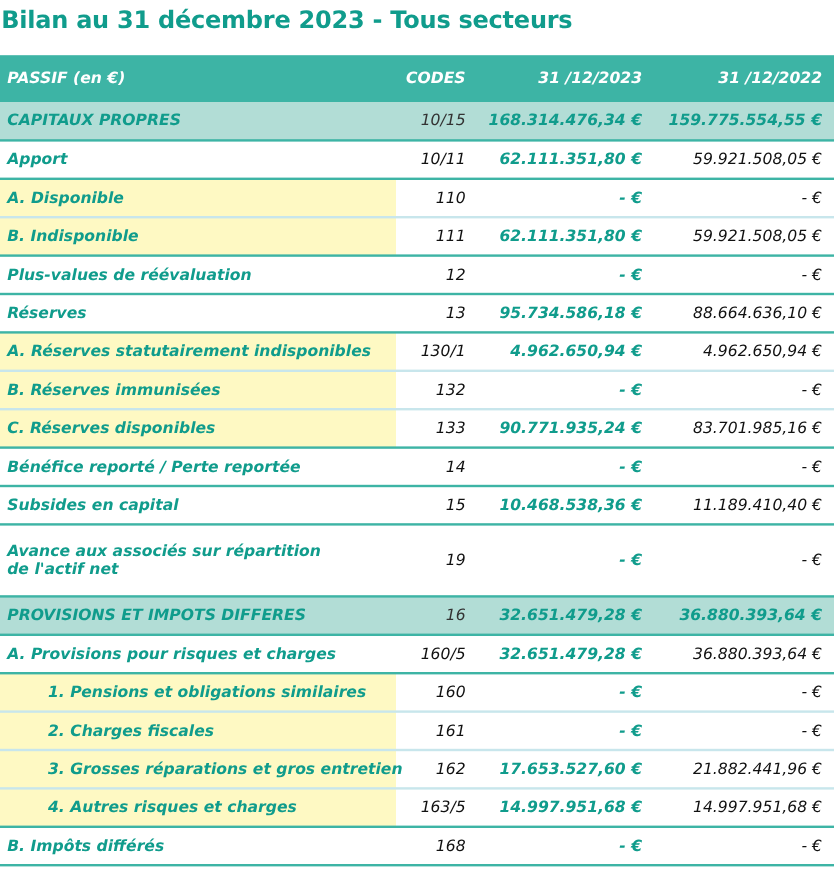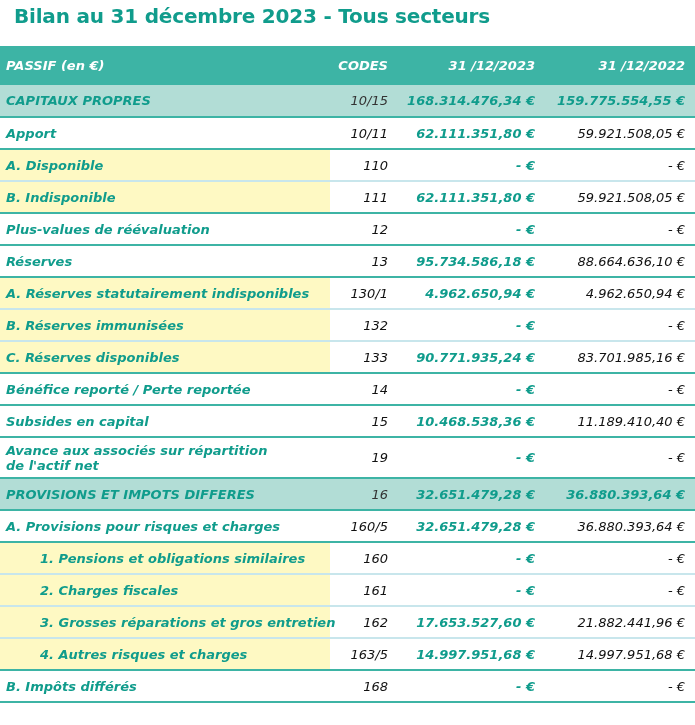--- a/index.html
+++ b/index.html
@@ -1,38 +1,38 @@
 <!DOCTYPE html>
 <html><head>
 <meta charset="utf-8">
 <style>
   * { box-sizing: border-box; margin: 0; padding: 0; }
   html, body { width: 695px; height: 725px; background: #ffffff; overflow: hidden; }
   body { font-family: "DejaVu Sans", sans-serif; }
   .title {
-    position: absolute; left: 14px; top: 4px;
+    position: absolute; left: 1px; top: 4px;
     font-size: 20px; font-weight: bold; color: #109c8c;
     letter-spacing: -0.2px; white-space: nowrap;
   }
   table {
     position: absolute; left: 0; top: 46px; width: 695px;
     border-collapse: collapse; table-layout: fixed; font-style: italic;
   }
   col.c-label { width: 330px; }
   col.c-code { width: 70px; }
   col.c-v23 { width: 145px; }
   col.c-v22 { width: 150px; }
   td, th { font-size: 13px; white-space: nowrap; vertical-align: middle; }
   thead tr { height: 39px; background: #3db4a5; }
   thead th { color: #ffffff; font-weight: bold; }
   th.h-label { text-align: left; padding-left: 6px; }
   th.h-code { text-align: right; padding-right: 12px; }
   th.h-v { text-align: right; padding-right: 10px; }
   tbody tr { height: 32px; border-bottom: 2px solid #3db4a5; }
-  tbody tr.tall { height: 41px; }
+  tbody tr.tall { height: 60px; }
   tbody tr.sub-light { border-bottom: 2px solid #c8e6ec; }
   td.label { padding-left: 6px; color: #109c8c; font-weight: bold; }
   td.code { text-align: right; padding-right: 12px; color: #111; }
   td.v23 { text-align: right; padding-right: 10px; color: #109c8c; font-weight: bold; }
   td.v22 { text-align: right; padding-right: 10px; color: #111; }
   tr.section { background: #b2ddd6; border-radius: 10px; }
   tr.section td.label { color: #109c8c; }
   tr.section td.code { color: #333; }
   tr.section td.v22 { color: #109c8c; font-weight: bold; }
   tr.sub td.label { background: #fef9c3; font-weight: bold; }

